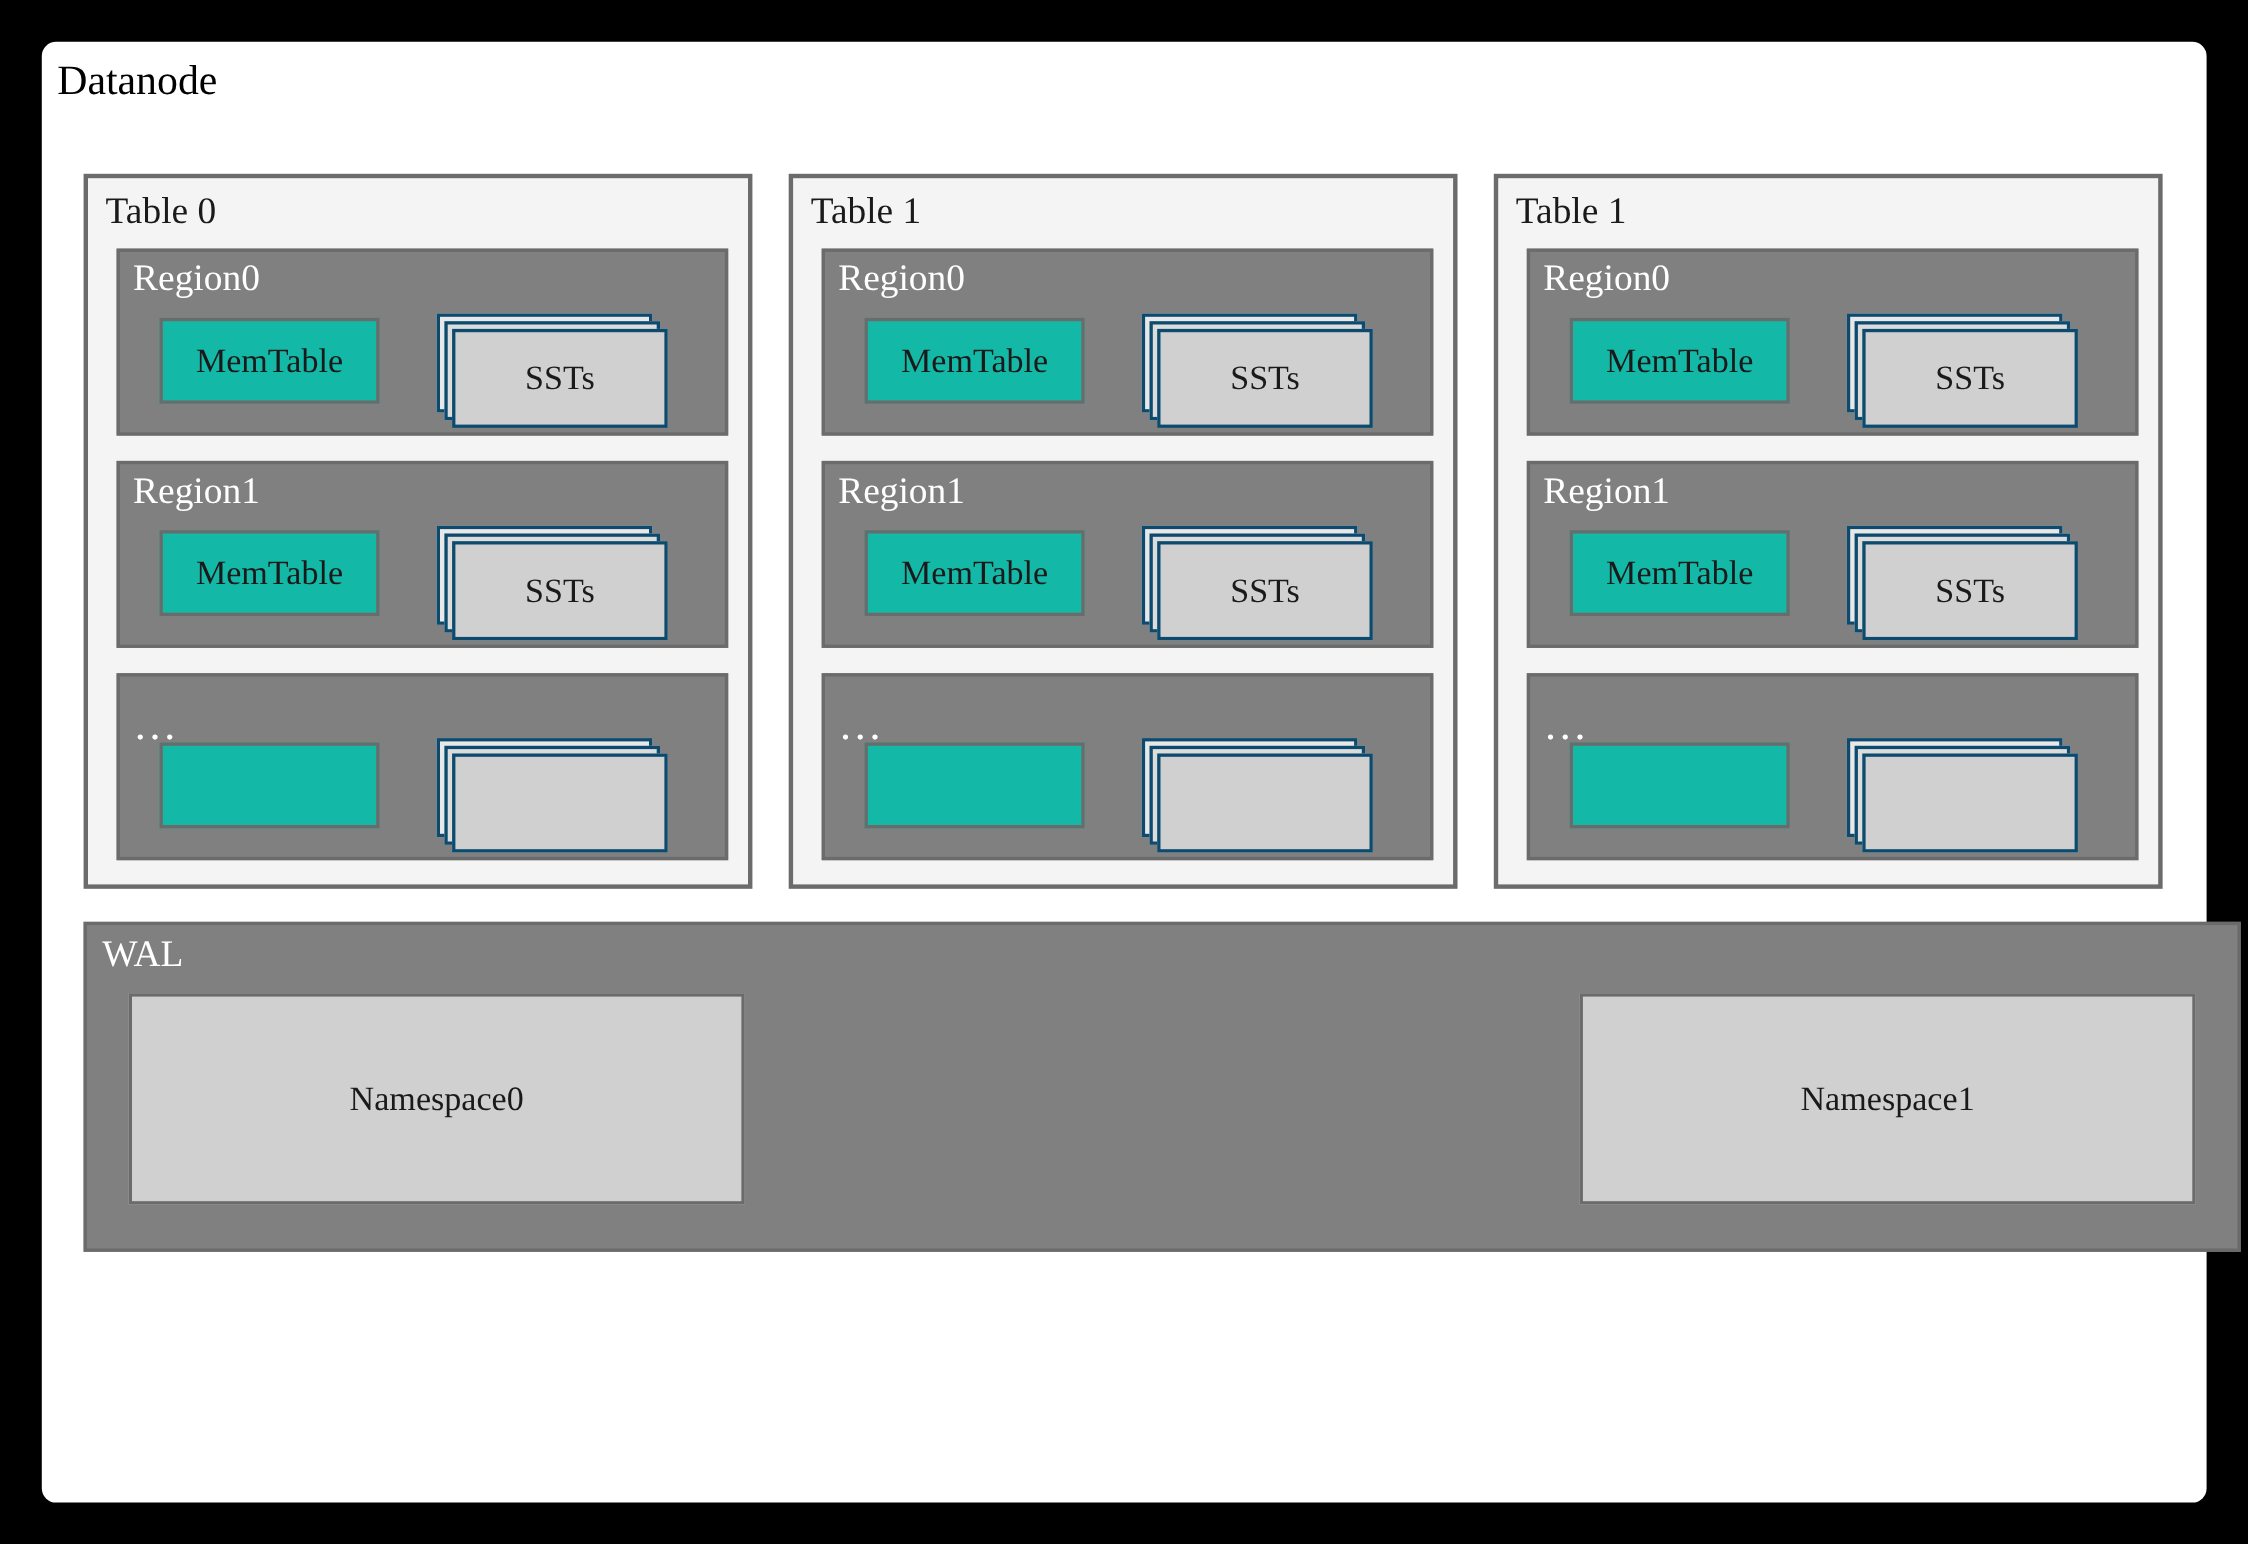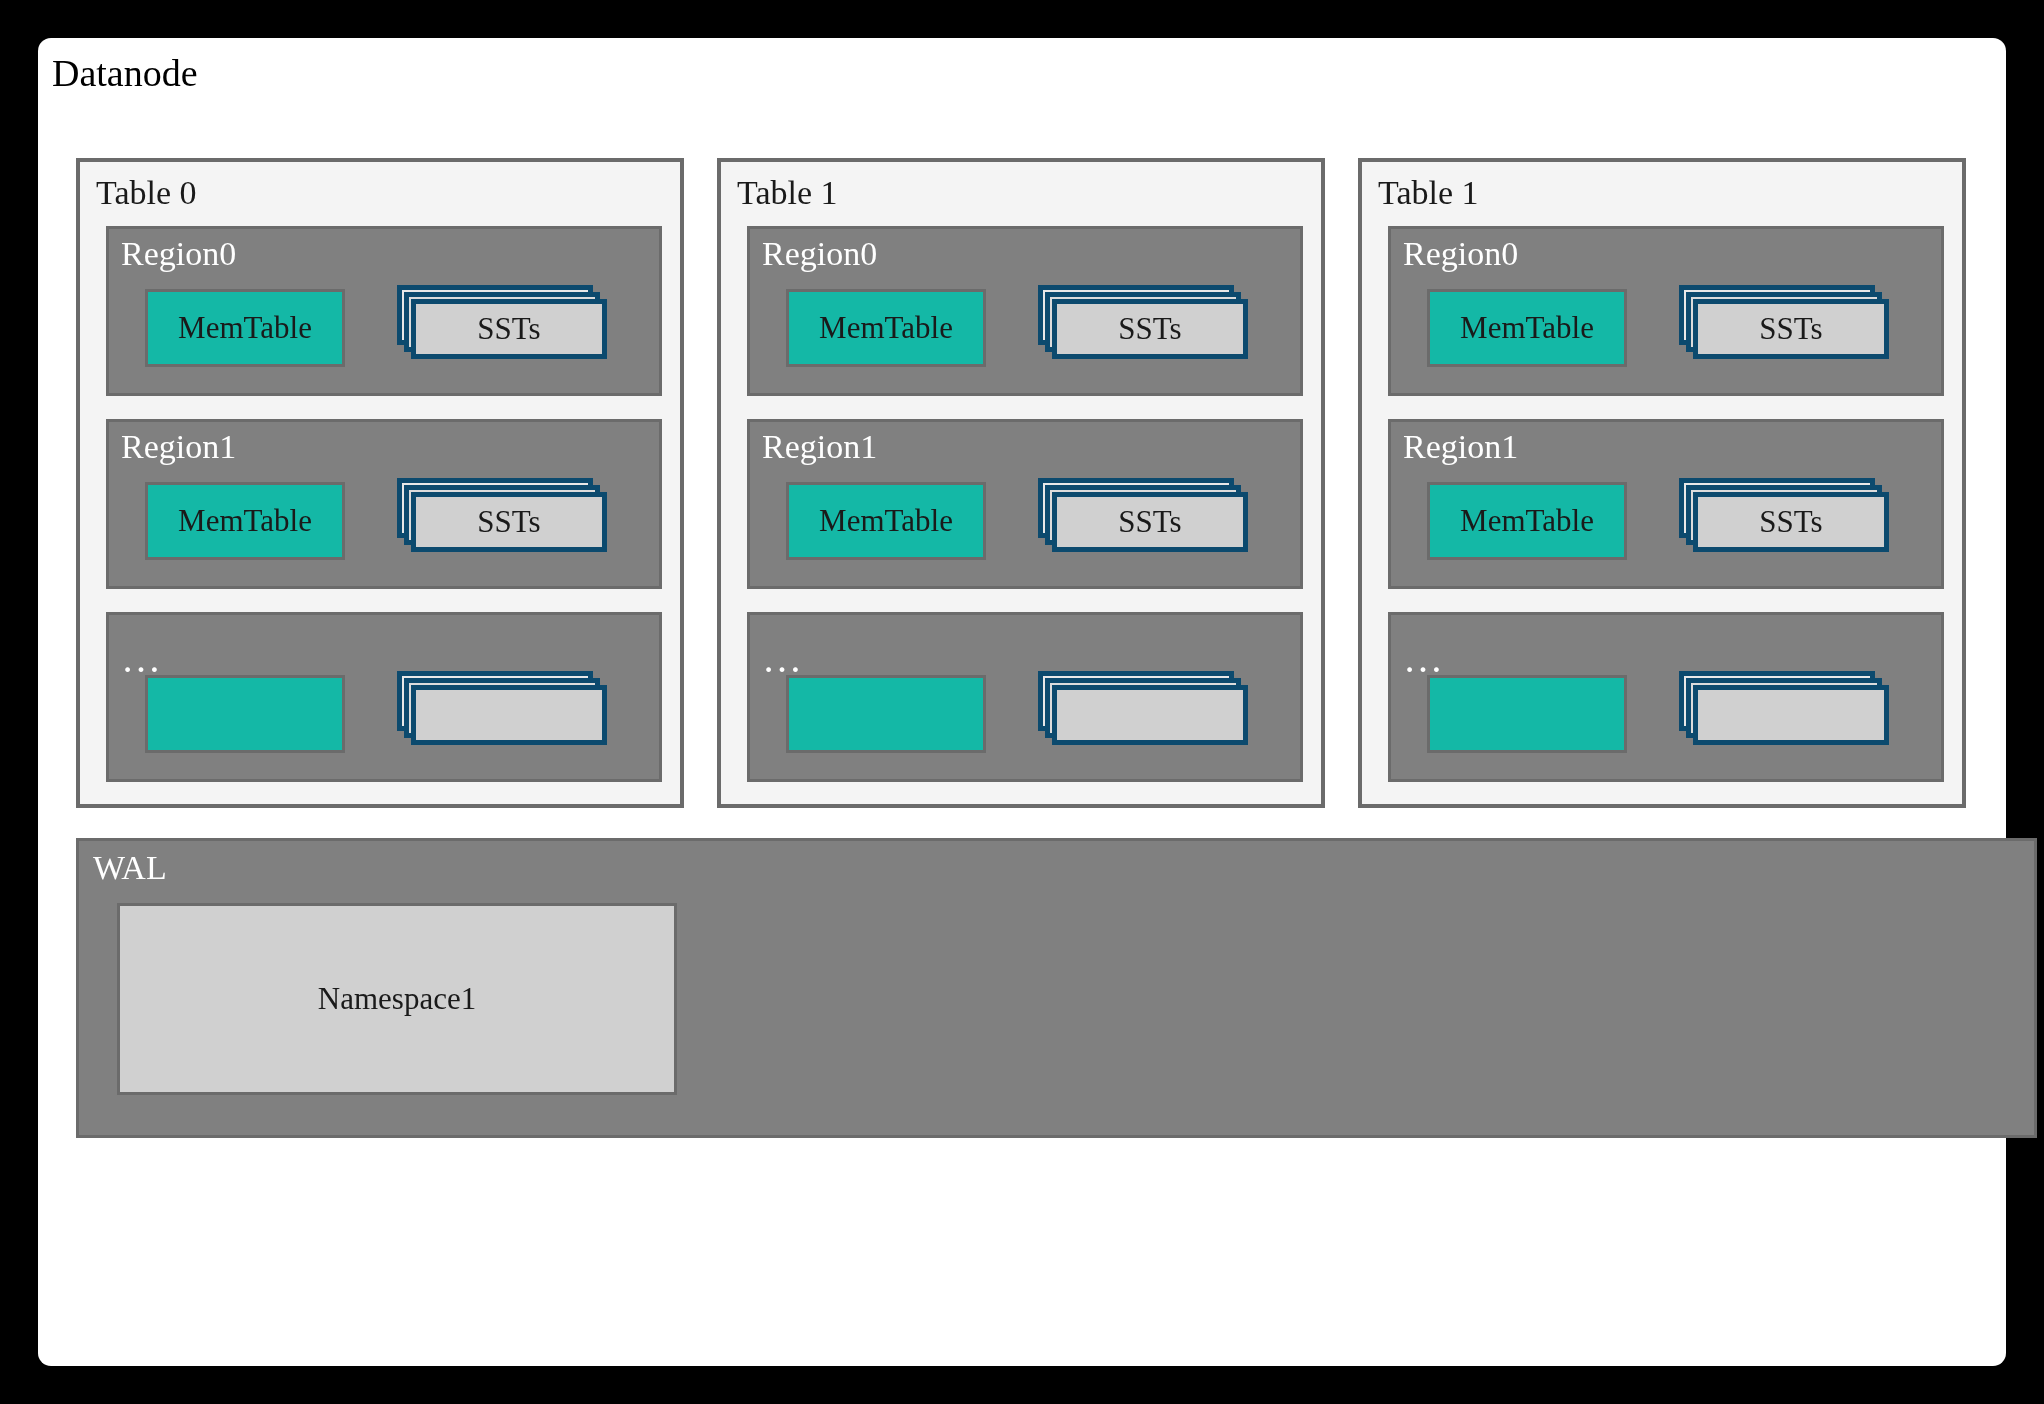--- a/index.html
+++ b/index.html
@@ -133,23 +133,23 @@
   
   .sst-stack {
     position: relative;
     width: 210px;
     height: 94px;
     margin-left: 52px;
   }
   .sst-sheet {
     position: absolute;
     width: 196px;
-    height: 60px;
+    height: 90px;
     background: #d0d0d0;
-    border: 5px solid #0c4a6e;
+    border: 3px solid #0c4a6e;
     box-sizing: border-box;
   }
   .sst-sheet.l3 { left: 0px;  top: 0px;  background: #e8e8e8; }
   .sst-sheet.l2 { left: 7px;  top: 7px;  background: #dcdcdc; }
   .sst-sheet.l1 {
     left: 14px; top: 14px;
     background: #d0d0d0;
     display: flex;
     align-items: center;
     justify-content: center;
@@ -336,18 +336,19 @@
           </div>
 
         </div>
       </div>
 
     </div>
 
     <div class="wal">
       <div class="wal-title">WAL</div>
       <div class="wal-row">
+        <div class="namespace">Namespace0</div>
         <div class="namespace">Namespace1</div>
       </div>
     </div>
 
   </div>
 </div>
 
 </body></html>

